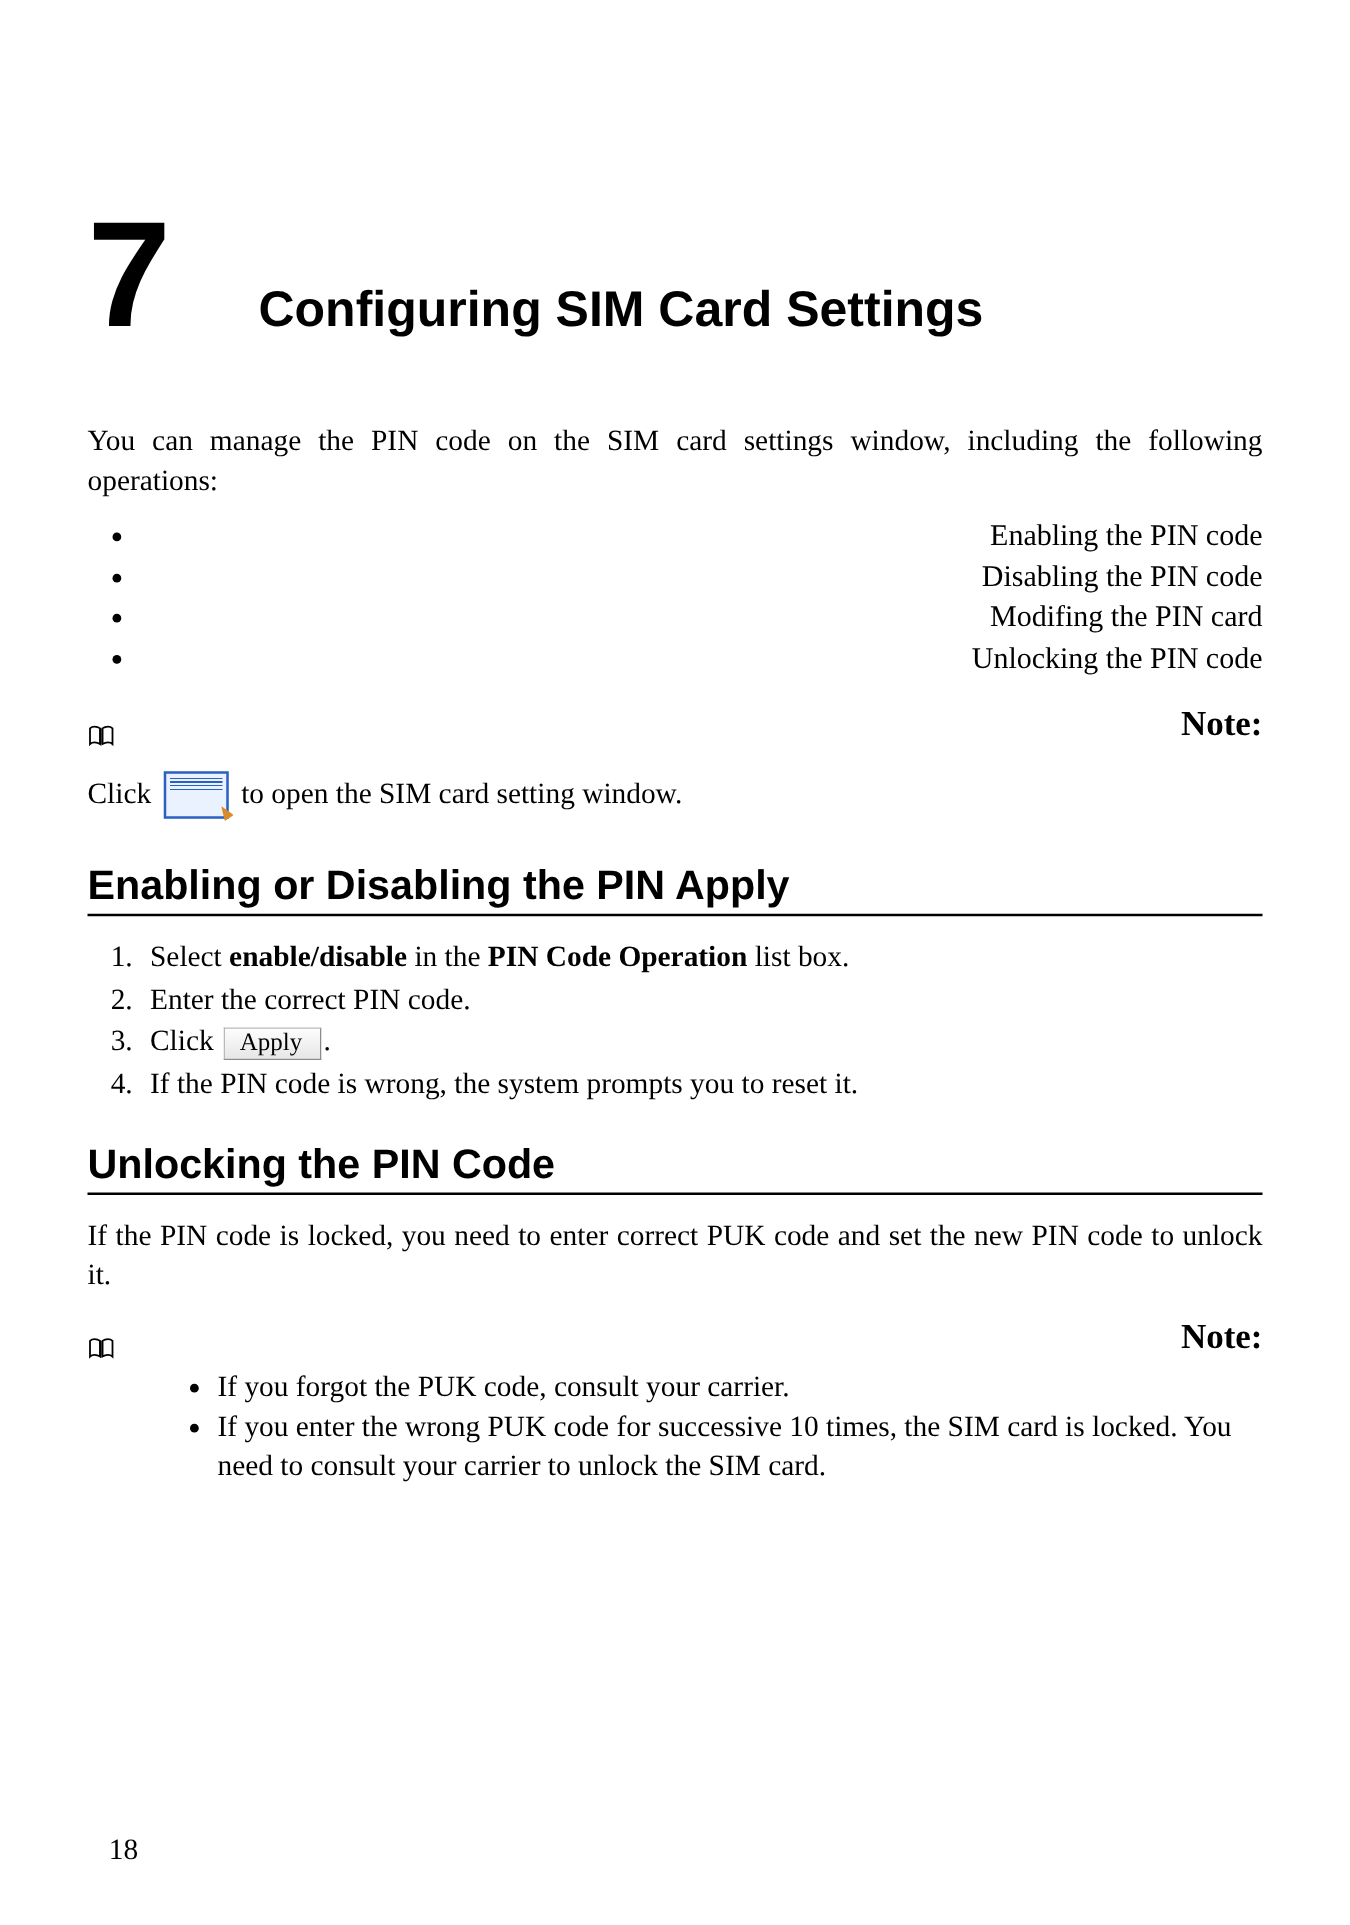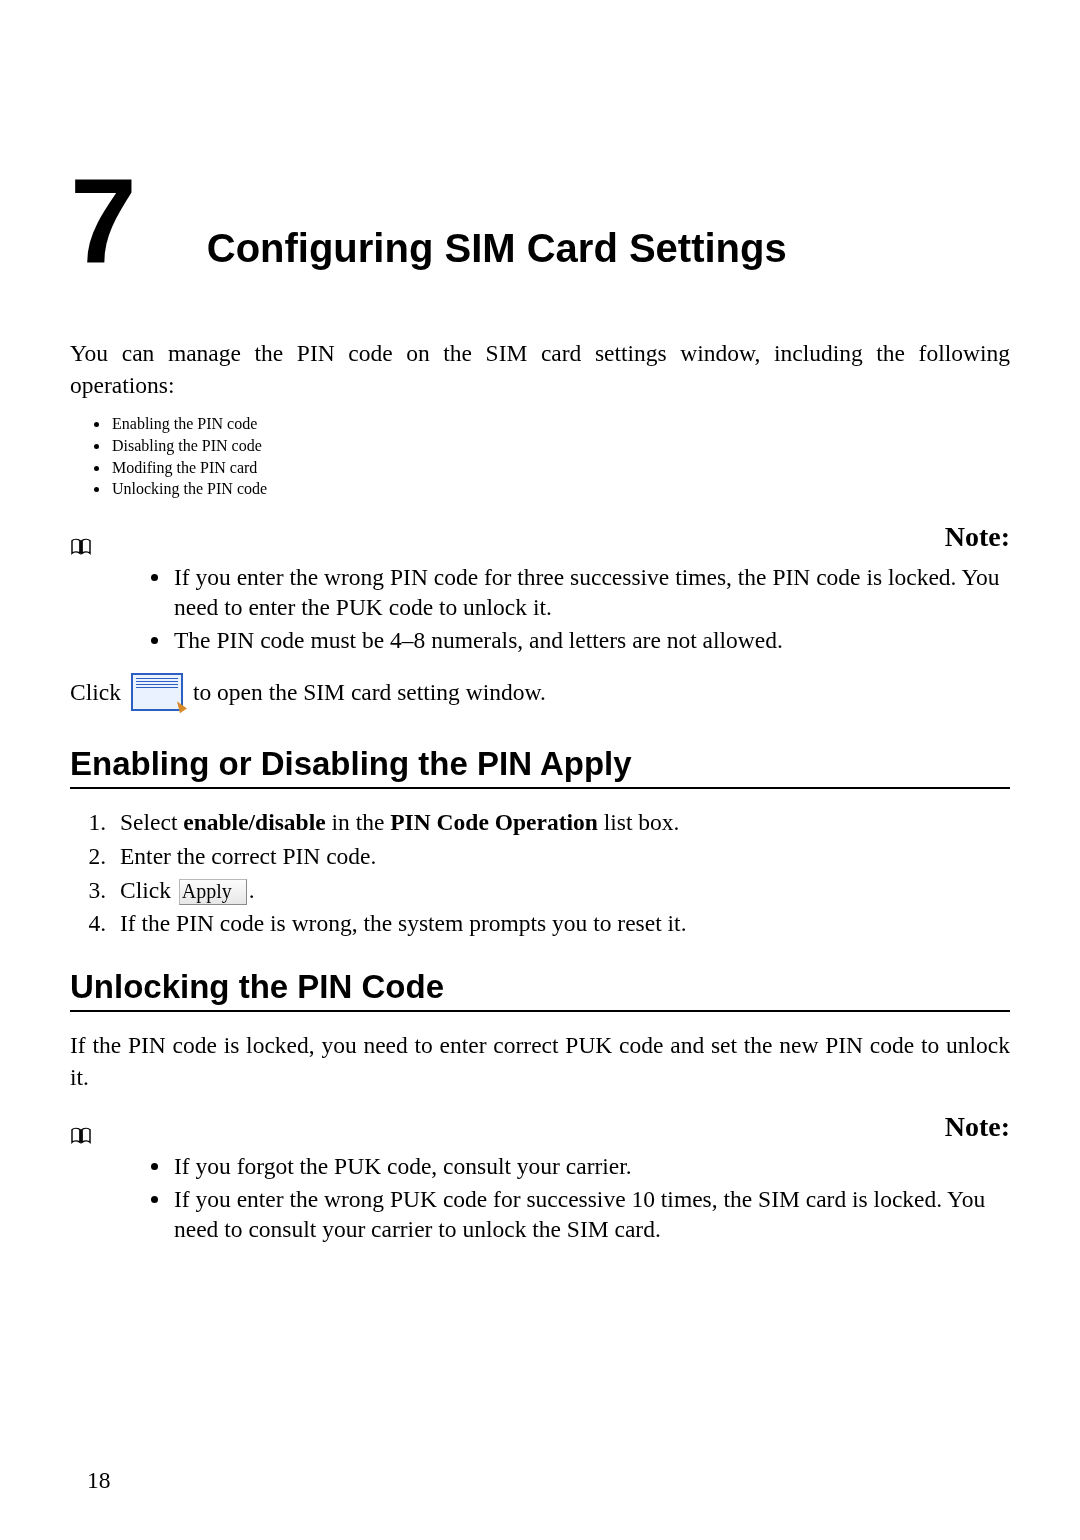--- a/index.html
+++ b/index.html
@@ -37,22 +37,23 @@
   }
   .intro-para {
     font-size: 23.5px;
     line-height: 1.35;
     text-align: justify;
     margin: 0 0 12px 0;
   }
   .op-list {
     margin: 6px 0 18px 0;
     padding-left: 40px;
-    font-size: 16px;
-    line-height: 1.35;
+    font-size: 24px;
+    line-height: 1.35;
+    text-align: right;
   }
   .op-list li {
     padding-left: 2px;
   }
   .note-block {
     margin: 6px 0 18px 0;
     font-size: 23.5px;
     line-height: 1.35;
   }
   .note-header {
@@ -150,21 +151,21 @@
   }
   .apply-btn {
     display: inline-block;
     vertical-align: middle;
     border: 1px solid #b9b9b9;
     border-right-color: #8a8a8a;
     border-bottom-color: #8a8a8a;
     background: linear-gradient(#fdfdfd, #e6e6e6);
     font-family: "Times New Roman", serif;
     font-size: 20px;
-    padding: 0 14px 1px 2px;
+    padding: 0 14px 1px 12px;
     line-height: 1.15;
     color: #000;
     margin: 0 2px;
   }
   .page-number {
     position: absolute;
     left: 87px;
     bottom: 46px;
     font-size: 23.5px;
   }
@@ -191,24 +192,20 @@
   <div class="note-block">
     <div class="note-header">
       <span class="book-icon">
         <svg viewBox="0 0 24 20" width="22" height="18">
           <path d="M2 3 C4 1 8 1 11 3 L11 17 C8 15 4 15 2 17 Z M13 3 C16 1 20 1 22 3 L22 17 C20 15 16 15 13 17 Z" fill="none" stroke="#000" stroke-width="1.6"></path>
           <path d="M11 3 L11 17 M13 3 L13 17" stroke="#000" stroke-width="1.6"></path>
         </svg>
       </span>
       <span>Note:</span>
     </div>
-    <ul class="note-list">
-      <li>If you enter the wrong PIN code for three successive times, the PIN code is locked. You need to enter the PUK code to unlock it.</li>
-      <li>The PIN code must be 4–8 numerals, and letters are not allowed.</li>
-    </ul>
   </div>
 
   <div class="click-line">
     <span>Click</span>
     <span class="thumb"></span>
     <span>to open the SIM card setting window.</span>
   </div>
 
   <h2 class="section-heading">Enabling or Disabling the PIN Apply</h2>
   <hr class="section-rule">

